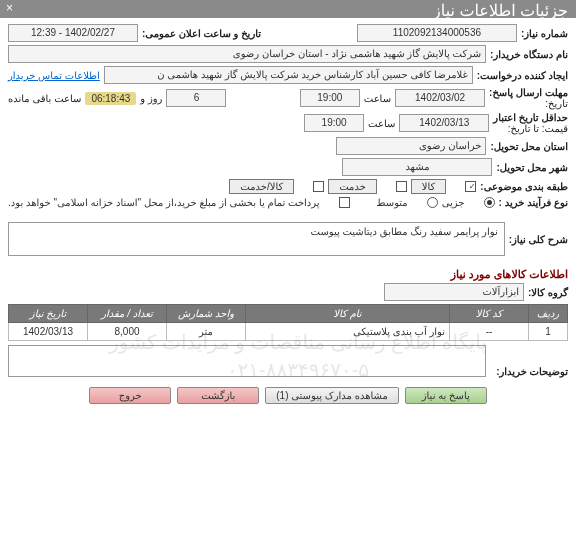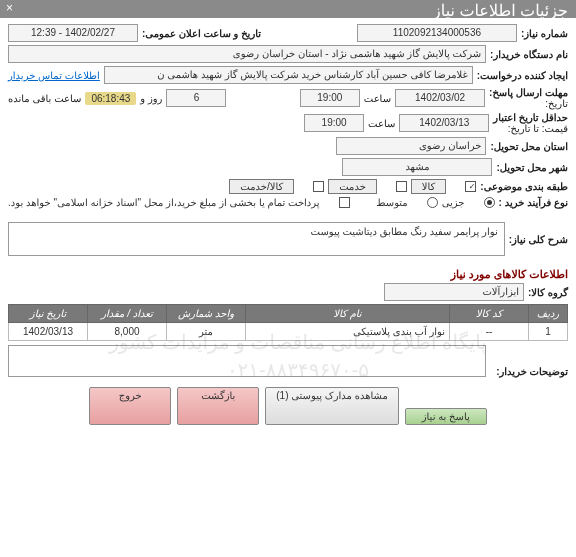--- a/index.html
+++ b/index.html
@@ -104,21 +104,21 @@
     margin-left:20px;
   }
   .btn-row {
     display:flex; gap:6px; justify-content:center; margin-top:10px;
   }
   .btn {
     border:1px solid #888; background:linear-gradient(#f5f5f5,#ddd);
     padding:2px 10px; font-size:10px; cursor:pointer; border-radius:2px;
     min-width:60px; text-align:center;
   }
-  .btn.green { background:linear-gradient(#cde8c0,#a8d090);margin-top:21px; }
+  .btn.green { background:linear-gradient(#cde8c0,#a8d090); }
   .btn.pink { background:linear-gradient(#f4c7c7,#e8a0a0); }
   .notes-box {
     border:1px solid #999; height:30px; flex:1; background:#fff; margin-right:6px;
   }
 </style>
 </head>
 <body>
 
 <div class="window">
   <span class="title-bar-text">جزئیات اطلاعات نیاز</span>

